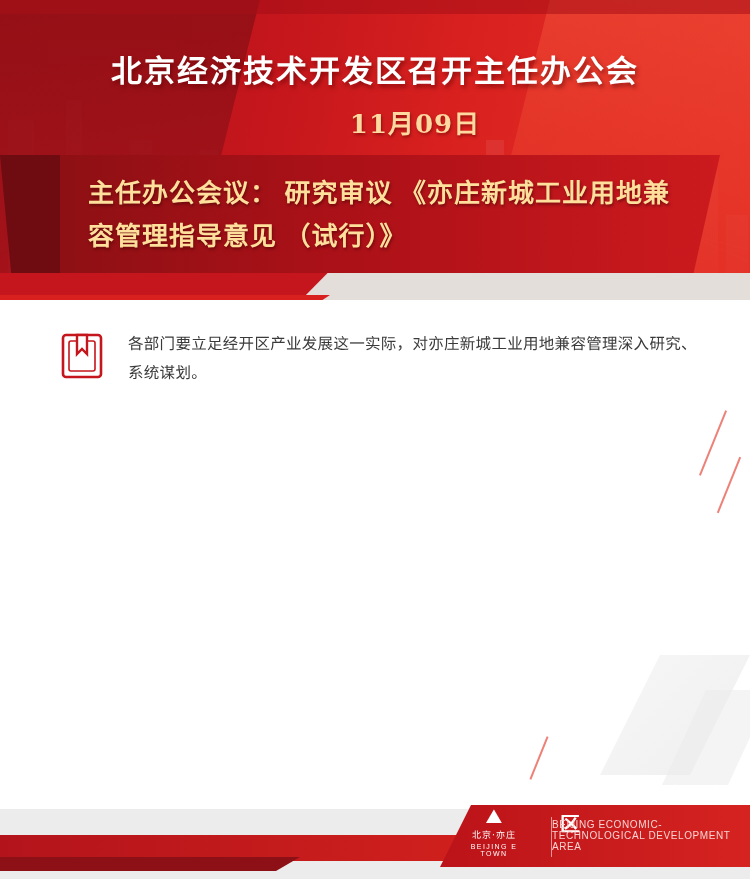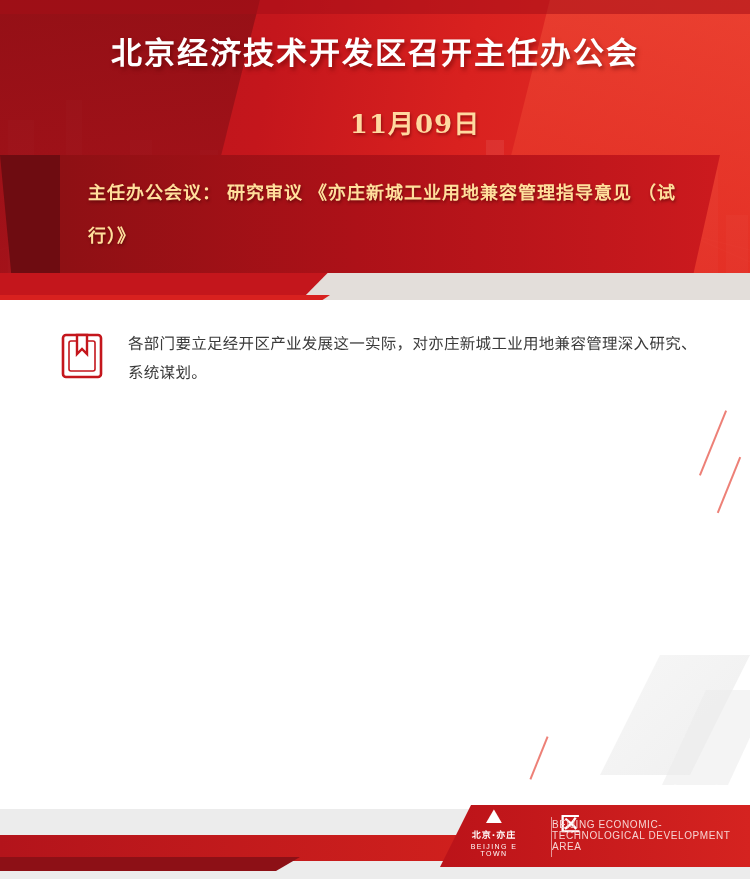--- a/index.html
+++ b/index.html
@@ -57,21 +57,21 @@
   }
   .header-topstrip {
     position: absolute;
     left: 0; top: 0; width: 750px; height: 14px;
     background: #a50f17;
     opacity: 0.55;
   }
 
   .title-main {
     position: absolute;
-    left: 0; top: 28px;
+    left: 0; top: 46px;
     width: 750px;
     text-align: center;
     color: #ffffff;
     font-family: "DejaVu Sans", sans-serif;
     font-weight: bold;
     font-size: 31px;
     letter-spacing: 2px;
     text-shadow: 2px 3px 4px rgba(90,0,0,0.55);
   }
   .title-date {
@@ -103,23 +103,23 @@
     left: 0; top: 155px;
     width: 62px; height: 118px;
     background: #6e0c11;
     clip-path: polygon(0 0, 100% 0, 100% 100%, 18% 100%);
   }
   .subtitle-text {
     position: absolute;
     left: 88px; top: 172px;
     width: 600px;
     color: #ffdf9c;
-    font-family: Liberation Sans, sans-serif;
+    font-family: Liberation Serif, serif;
     font-weight: bold;
-    font-size: 18px;
+    font-size: 26px;
     line-height: 43px;
     letter-spacing: 1px;
     text-shadow: 1px 2px 3px rgba(60,0,0,0.5);
   }
 
   
   .header-foot-a {
     position: absolute;
     left: 0; top: 273px;
     width: 340px; height: 45px;
@@ -238,21 +238,20 @@
   .footer-logo-glyph {
     font-size: 20px;
     line-height: 20px;
     font-family: "DejaVu Serif", serif;
   }
   .footer-logo-cn {
     font-size: 9px;
     letter-spacing: 1px;
     margin-top: 2px;
     font-family: "DejaVu Sans", sans-serif;
-    font-weight: bold;
   }
   .footer-logo-en {
     font-size: 7px;
     letter-spacing: 1.4px;
     margin-top: 2px;
     font-family: "Liberation Sans", sans-serif;
   }
   .footer-divider {
     position: absolute;
     right: 198px; bottom: 22px;

